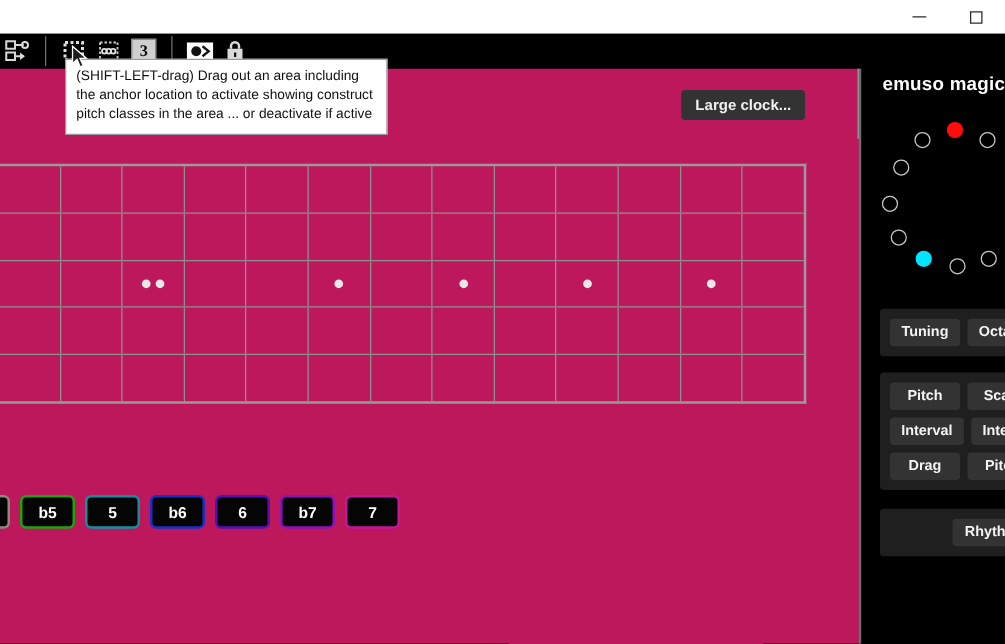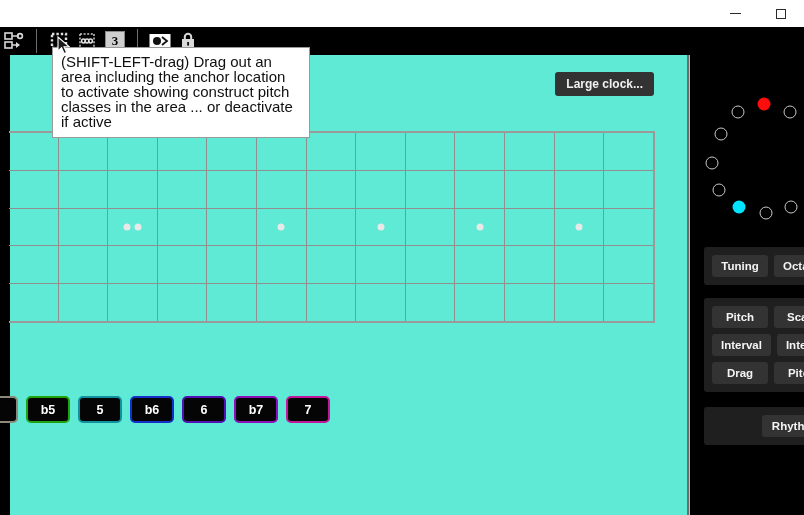--- a/index.html
+++ b/index.html
@@ -54,28 +54,28 @@
     position: absolute; left: 57px; top: 36px; z-index: 40;
     pointer-events: none;
   }
 
   
   .tooltip {
     position: absolute; left: 52px; top: 47px; width: 258px;
     background: #ffffff; color: #101010;
     border: 1px solid #9a9a9a;
     padding: 6px 8px 8px 8px;
-    font-size: 15px; line-height: 15px;
+    font-size: 11px; line-height: 15px;
     z-index: 30;
   }
 
   
   .left-pane {
-    position: absolute; left: 10px; top: 55px; width: 688px; height: 460px;
-    background: #5eead4;
+    position: absolute; left: 0; top: 55px; width: 688px; height: 460px;
+    background: #be185d;
   }
   .pane-divider {
     position: absolute; left: 687px; top: 55px; width: 2px; height: 460px;
     background: #6e6e6e;
   }
 
   .large-clock-wrap {
     position: absolute; right: 44px; top: 17px;
   }
   .large-clock-btn {
@@ -387,20 +387,21 @@
         </div>
         <div class="iv-btn" style="border-color: rgb(195, 23, 155);">
           <span>7</span>
         </div>
       </div>
   </div>
 
   <div class="pane-divider"></div>
 
   <div class="right-pane">
+    <div class="rp-title">emuso magic</div>
 
     <div class="clock" id="clock">
         <span class="pc-dot filled" style="left: 74px; top: 27px; background: rgb(255, 12, 12);"></span>
         <span class="pc-dot" style="left: 48px; top: 35px;"></span>
         <span class="pc-dot" style="left: 100px; top: 35px;"></span>
         <span class="pc-dot" style="left: 31px; top: 57px;"></span>
         <span class="pc-dot" style="left: 22px; top: 86px;"></span>
         <span class="pc-dot" style="left: 29px; top: 113px;"></span>
         <span class="pc-dot filled" style="left: 49px; top: 130px; background: rgb(0, 229, 255);"></span>
         <span class="pc-dot" style="left: 76px; top: 136px;"></span>

